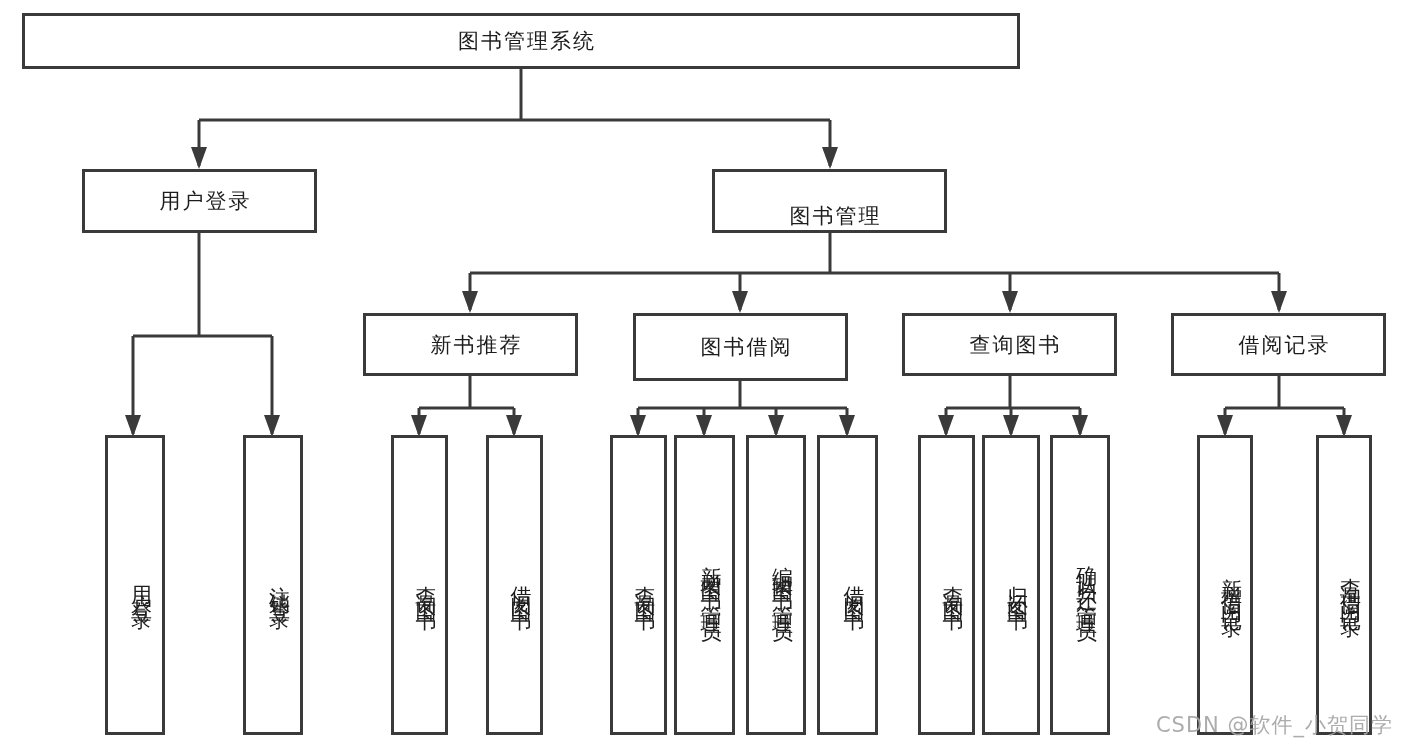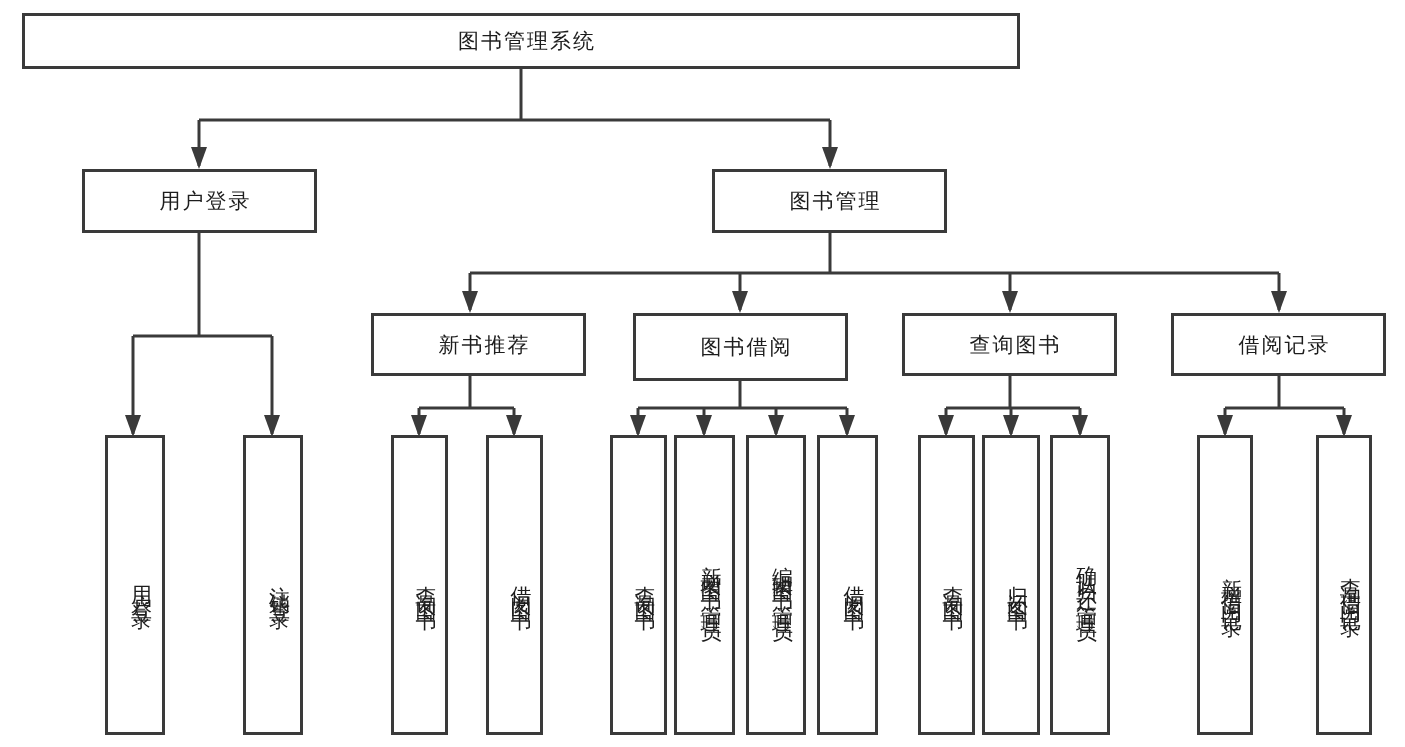--- a/index.html
+++ b/index.html
@@ -129,25 +129,25 @@
     </g>
   </svg>
 
   <div class="node h" style="left:22px; top:13px; width:998px; height:56px;">
     <span class="lbl">图书管理系统</span>
   </div>
 
   <div class="node h" style="left:82px; top:169px; width:235px; height:64px;">
     <span class="lbl">用户登录</span>
   </div>
-  <div class="node h" style="left:712px; top:169px; width:235px; height:64px;">
+  <div class="node h" style="left:712px; top:169px; width:235px; height:64px;align-items:flex-end;">
     <span class="lbl">图书管理</span>
   </div>
 
-  <div class="node h" style="left:371px; top:313px; width:215px; height:63px;">
+  <div class="node h" style="left:363px; top:313px; width:215px; height:63px;">
     <span class="lbl">新书推荐</span>
   </div>
   <div class="node h" style="left:633px; top:313px; width:215px; height:68px;">
     <span class="lbl">图书借阅</span>
   </div>
   <div class="node h" style="left:902px; top:313px; width:215px; height:63px;">
     <span class="lbl">查询图书</span>
   </div>
   <div class="node h" style="left:1171px; top:313px; width:215px; height:63px;">
     <span class="lbl">借阅记录</span>
@@ -190,14 +190,15 @@
     <span class="lbl">确认归还（管理员）</span>
   </div>
 
   <div class="node v" style="left:1197px; top:435px; width:56px; height:300px;">
     <span class="lbl">新增借阅记录</span>
   </div>
   <div class="node v" style="left:1316px; top:435px; width:56px; height:300px;">
     <span class="lbl">查询借阅记录</span>
   </div>
 
+  <div class="watermark">CSDN @软件_小贺同学</div>
 
 </div>
 
 </body></html>

